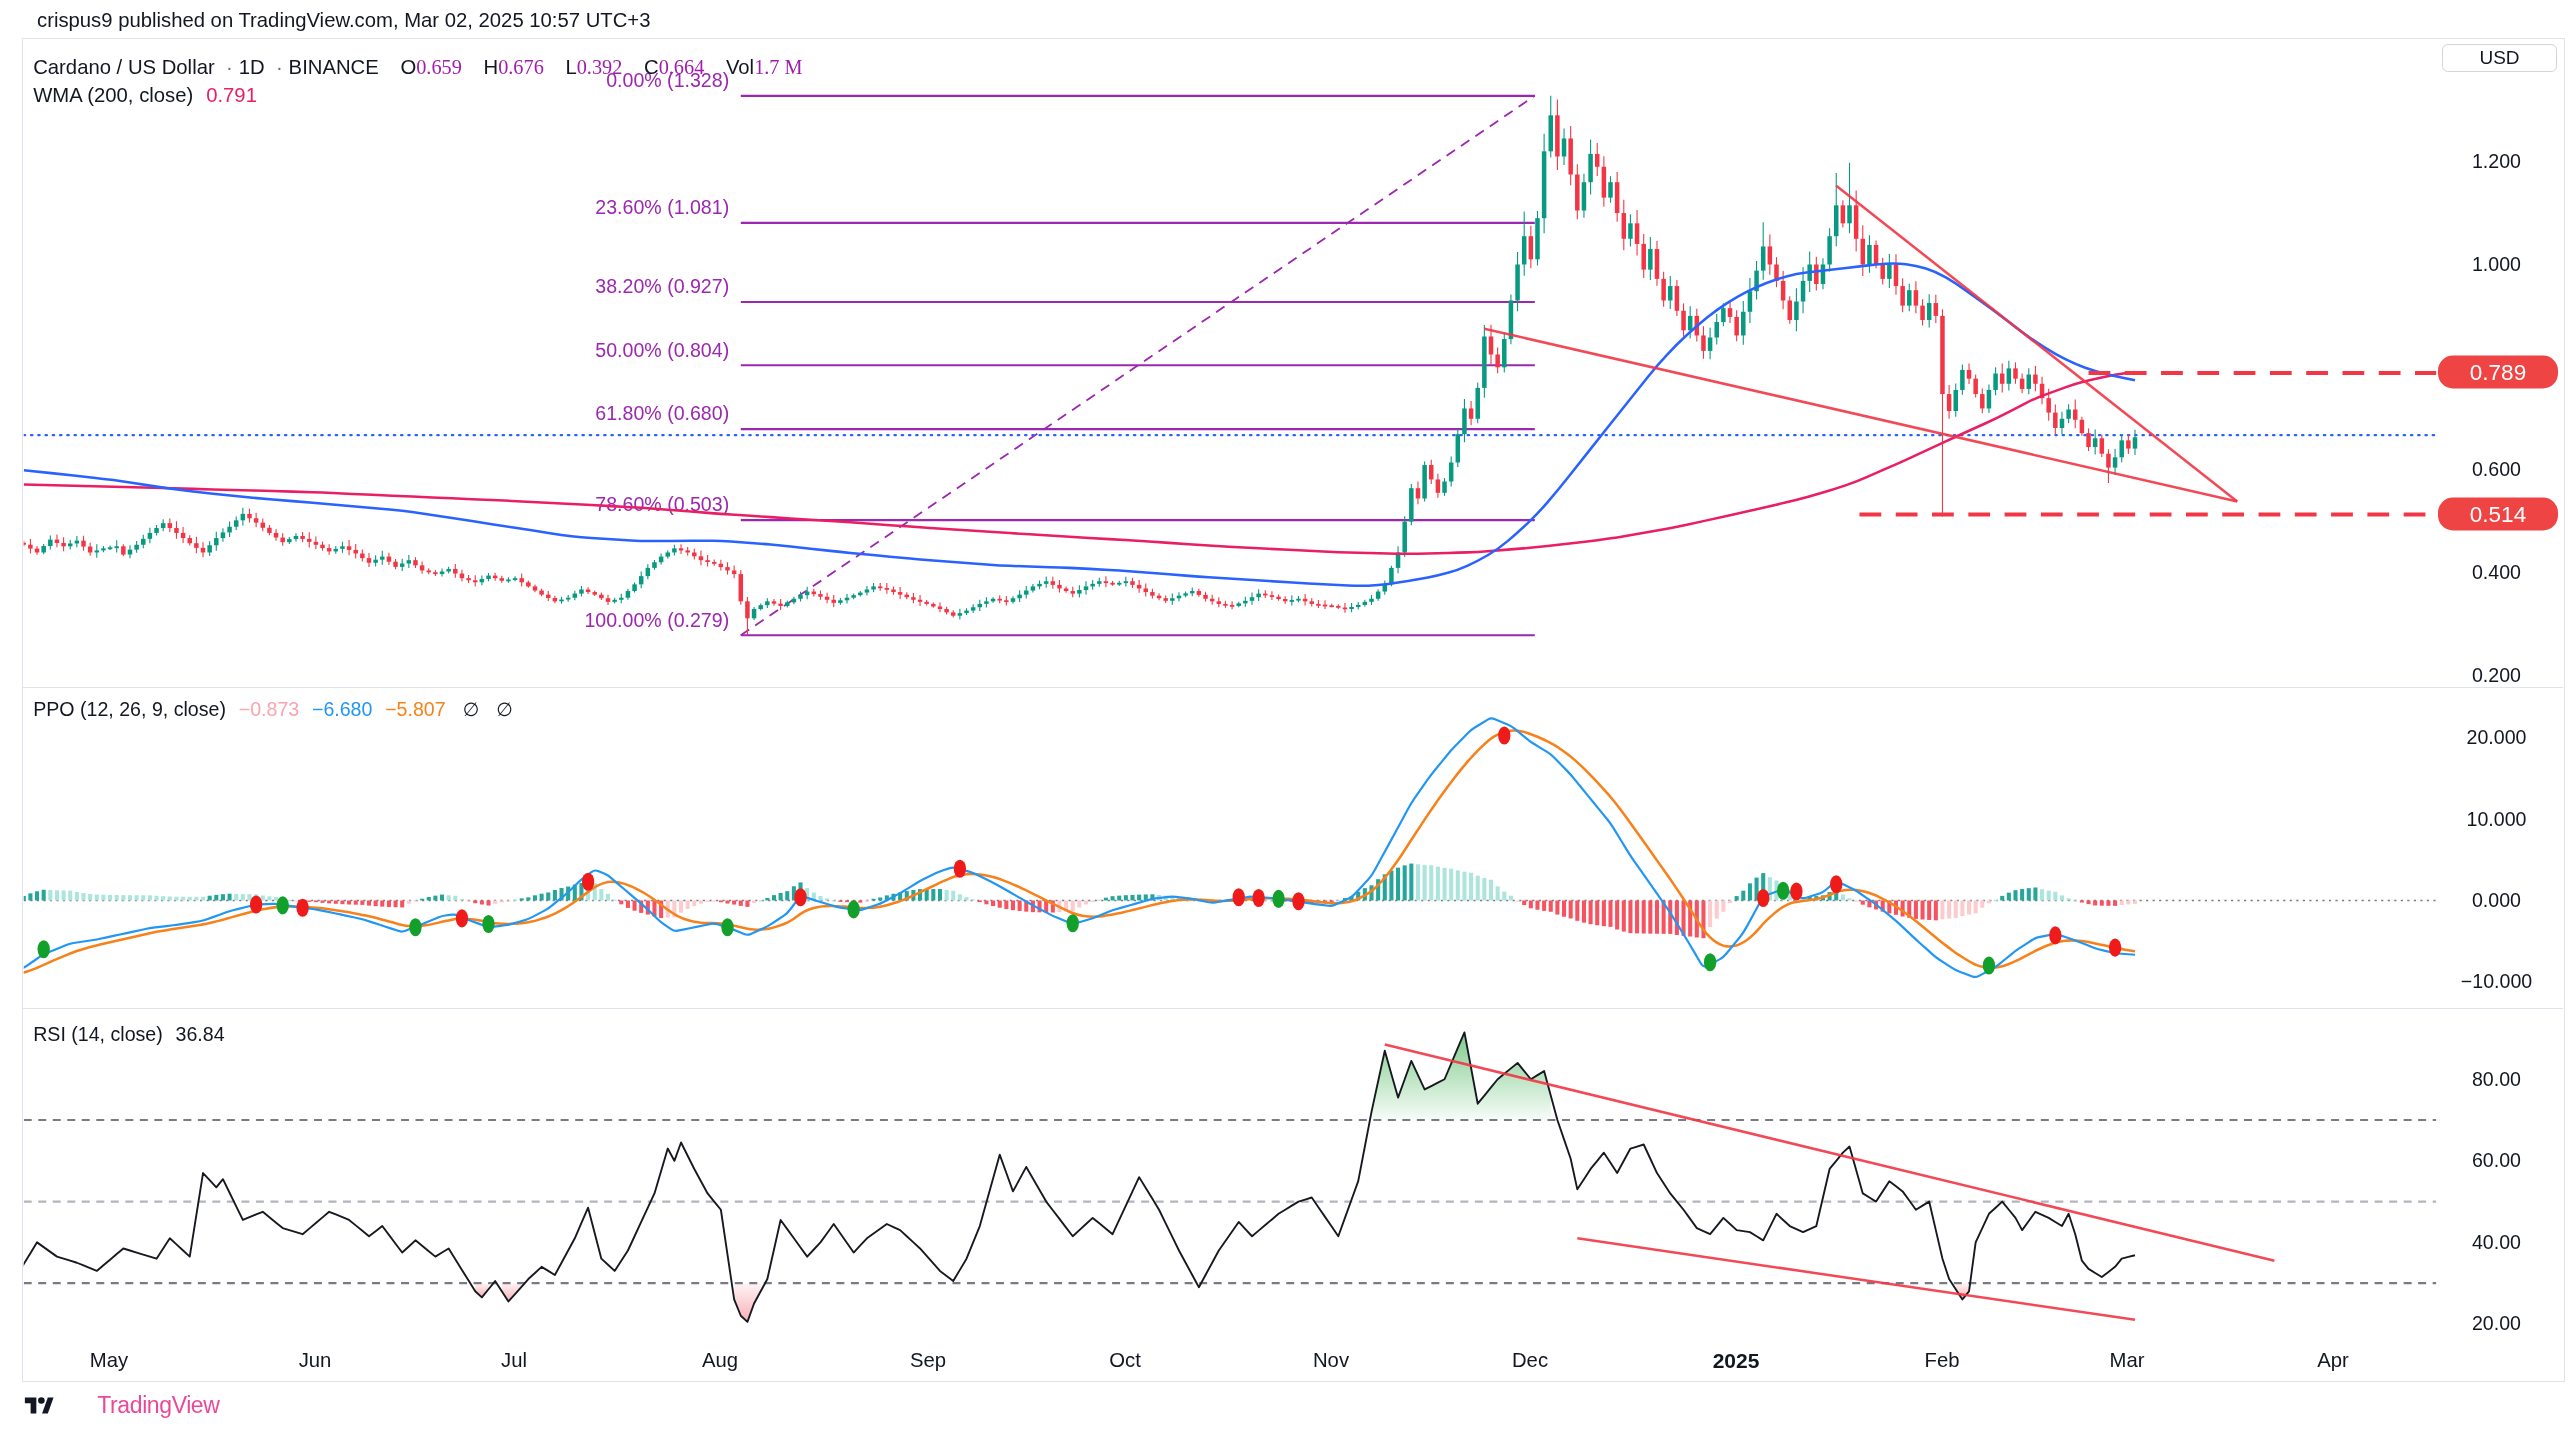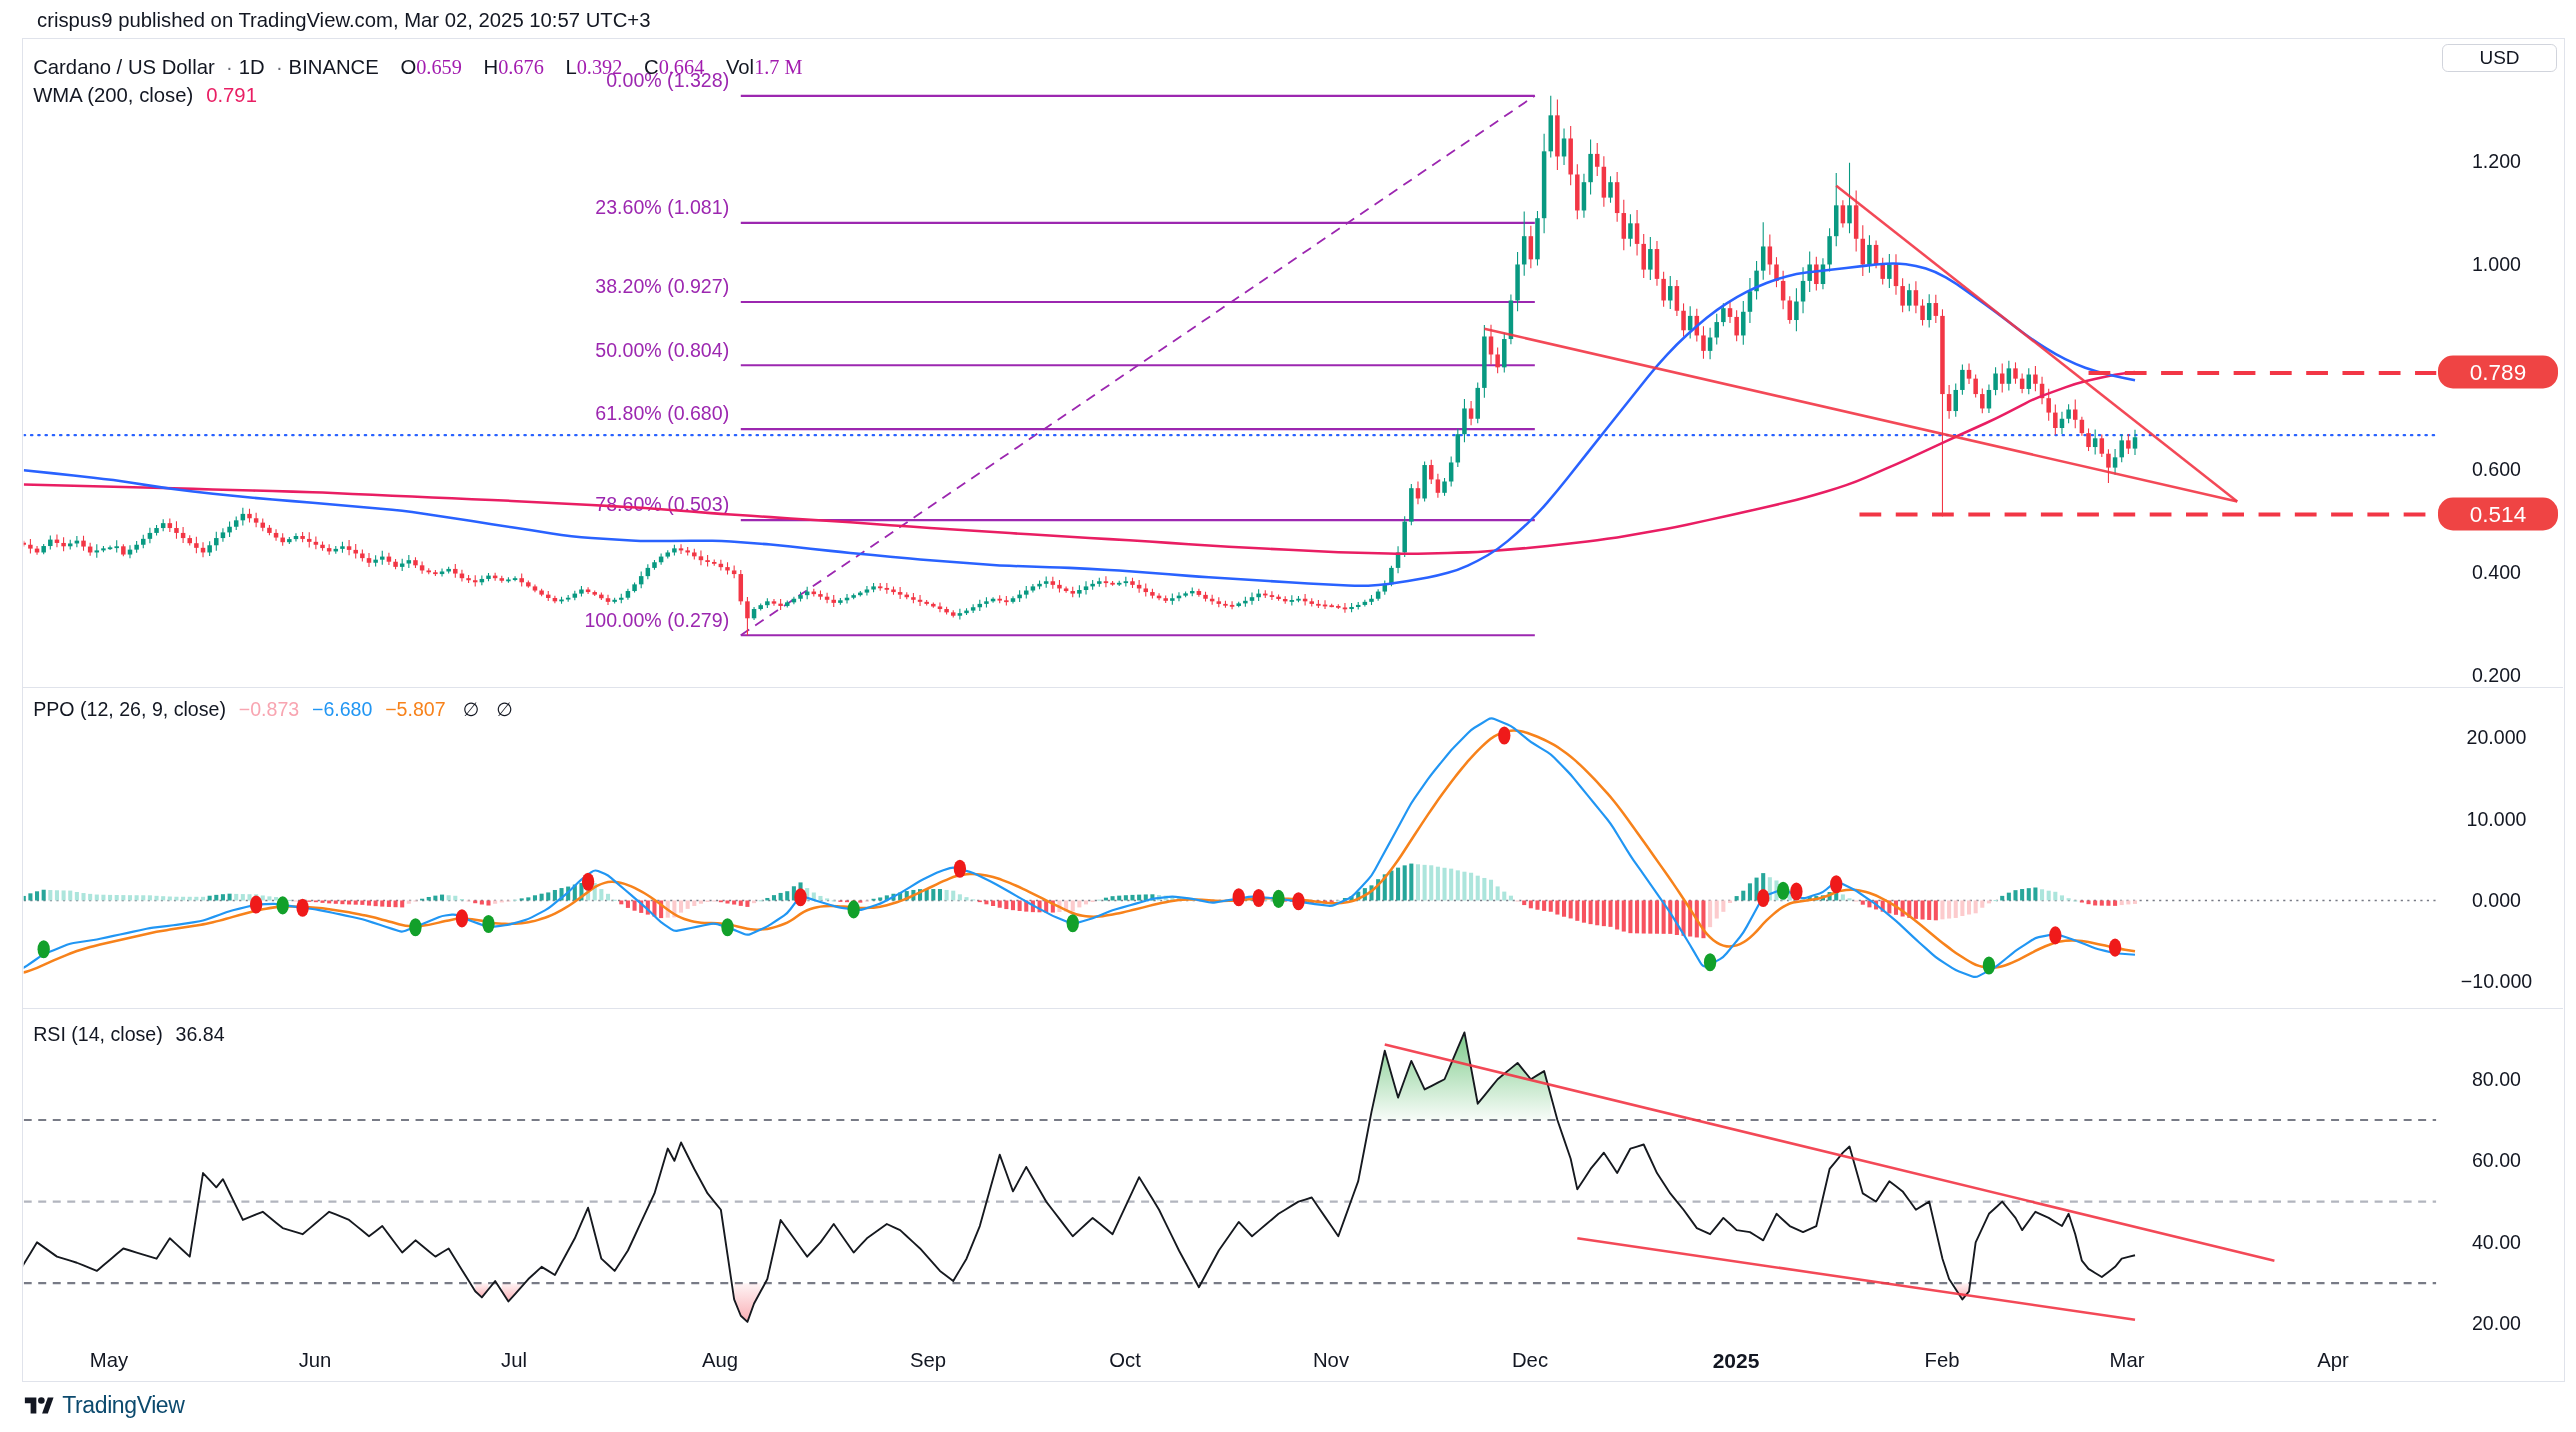--- a/index.html
+++ b/index.html
@@ -20,21 +20,21 @@
   .pair{margin-left:16px;}
   .pair .k{color:#131722;}
   .eye{margin-left:11.6px;font-size:19px;color:#131722;cursor:pointer;}
   .axis-label{position:absolute;left:2435px;width:123px;text-align:center;font-size:19.6px;color:#131722;transform:translateY(-50%);}
   .badge{position:absolute;left:2438px;width:120px;height:33px;background:#ef4444;border-radius:15px;color:#fff;font-size:22.5px;display:flex;align-items:center;justify-content:center;transform:translateY(-50%);z-index:6;}
   #usd-btn{position:absolute;left:2442px;top:44px;width:113px;height:26px;border:1.1px solid #D1D4DC;border-radius:5.8px;font-size:19px;color:#131722;display:flex;align-items:center;justify-content:center;background:#fff;z-index:6;}
   #time-axis{position:absolute;left:22px;top:1346px;width:2541px;height:34px;}
   .month{position:absolute;top:2.9px;transform:translateX(-50%);font-size:20.3px;color:#131722;}
   .month.bold{font-weight:bold;font-size:21px;}
   #footer{position:absolute;left:22px;top:1389px;display:flex;align-items:center;gap:7.3px;}
-  #footer .brand{font-size:23px;font-weight:500;color:#0c4a6e;letter-spacing:-0.4px;}
+  #footer .brand{font-size:23px;font-weight:500;color:#ec4899;letter-spacing:-0.4px;margin-left:35px;}
   .divider{position:absolute;left:22px;width:2541px;height:0.7px;background:#E0E3EB;z-index:4;}
 </style>
 </head>
 <body>
 
 <div id="publish-line" class="abs">crispus9 published on TradingView.com, Mar 02, 2025 10:57 UTC+3</div>
 
 <div id="card" class="abs">
   <svg id="chart-svg" width="2541" height="1342" viewBox="30 53 3502 1849">
       <defs>

